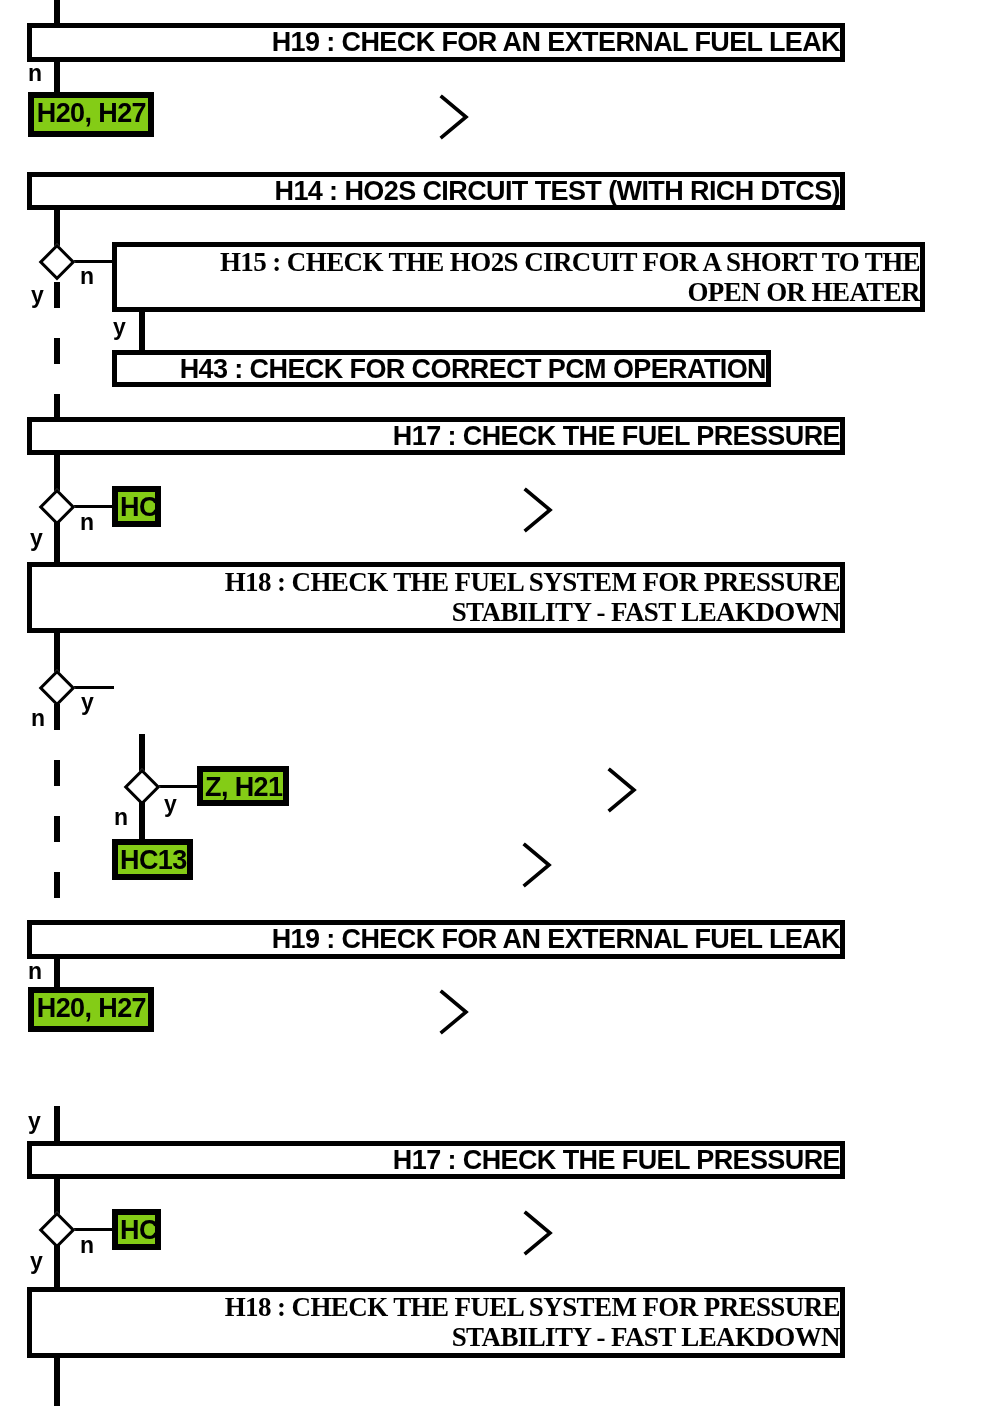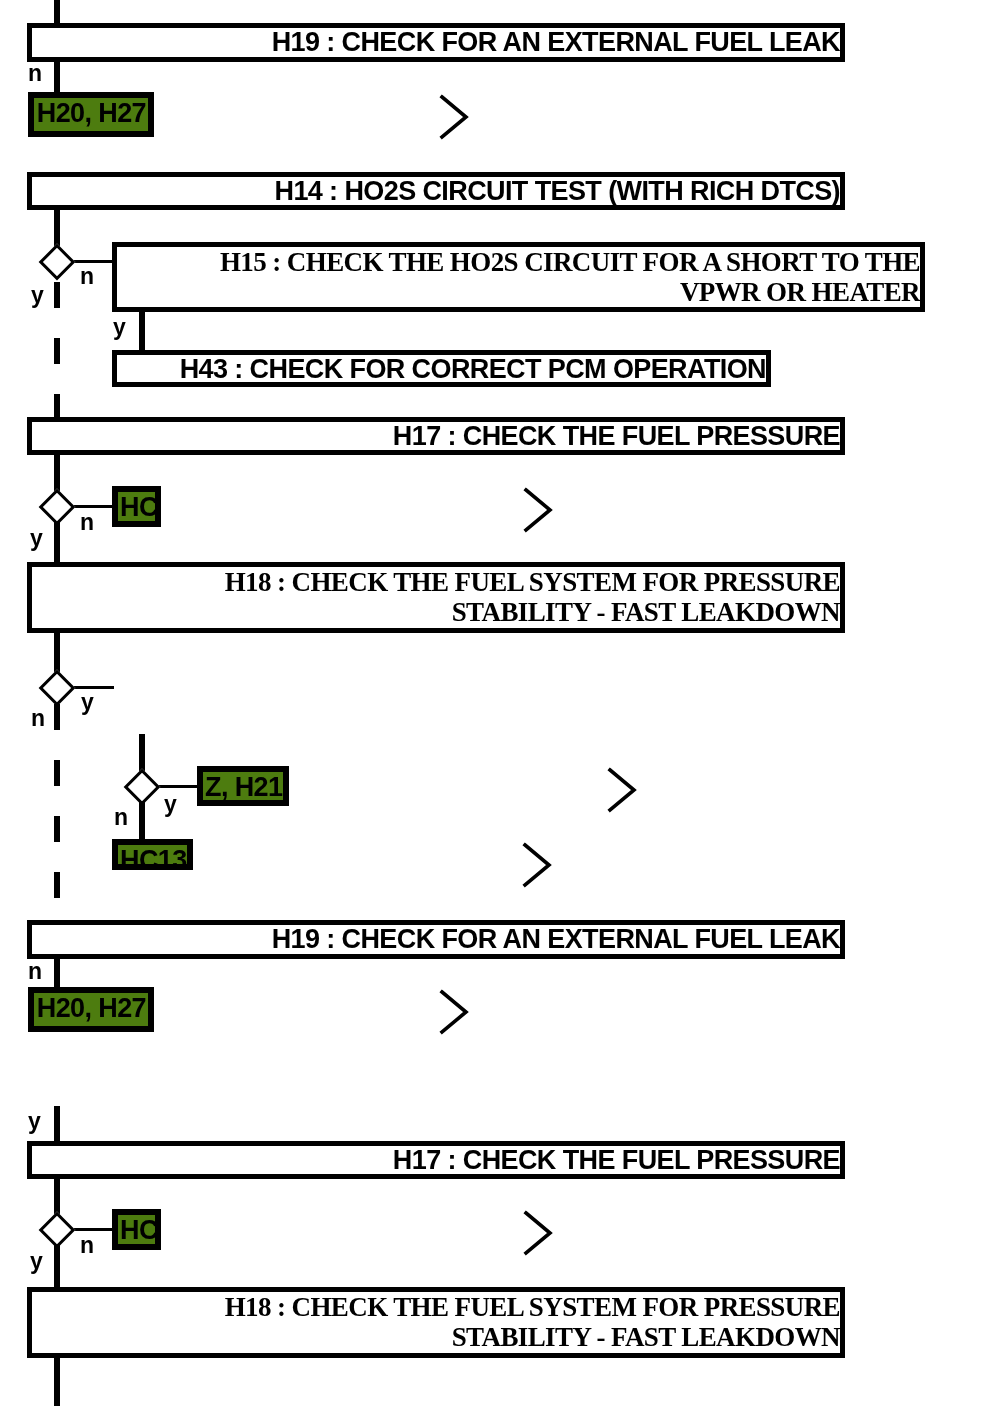--- a/index.html
+++ b/index.html
@@ -25,21 +25,21 @@
     letter-spacing: -0.6px;
     padding: 0 0 0 3px;
     white-space: nowrap;
     overflow: hidden;
   }
   .nodebox.two { line-height: 30px; font-family: Liberation Serif, serif; }
   
   .refbox {
     position: absolute;
     box-sizing: border-box;
-    background: #4d7c0f;
+    background: #84cc16;
     border: 6px solid #000000;
     color: #000000;
     font-weight: bold;
     font-size: 27px;
     line-height: 31px;
     letter-spacing: -0.6px;
     padding: 0 2px;
     white-space: nowrap;
     overflow: hidden;
   }
@@ -87,21 +87,21 @@
   <div class="nodebox" style="left:27px;top:172px;width:818px;height:38px">
     <div>H14 : HO2S CIRCUIT TEST (WITH RICH DTCS)</div>
   </div>
   <div class="vline" style="left:54px;top:208px;height:40px"></div>
   <div class="hline" style="left:74px;top:260px;width:40px"></div>
   <div class="diamond" style="left:44px;top:249px"></div>
   <div class="blabel" style="left:80px;top:265px">n</div>
   <div class="blabel" style="left:31px;top:284px">y</div>
   <div class="nodebox two" style="left:112px;top:242px;width:813px;height:70px">
     <div>H15 : CHECK THE HO2S CIRCUIT FOR A SHORT TO THE</div>
-    <div>VPWR OR HEATER</div>
+    <div>OPEN OR HEATER</div>
   </div>
   <div class="blabel" style="left:113px;top:316px">y</div>
   <div class="vline" style="left:139px;top:310px;height:42px"></div>
   <div class="nodebox" style="left:112px;top:350px;width:659px;height:37px">
     <div>H43 : CHECK FOR CORRECT PCM OPERATION</div>
   </div>
   <div class="vdash" style="left:54px;top:282px;height:136px"></div>
 
   <div class="nodebox" style="left:27px;top:417px;width:818px;height:38px">
     <div>H17 : CHECK THE FUEL PRESSURE</div>
@@ -126,21 +126,21 @@
   <div class="diamond" style="left:44px;top:675px"></div>
   <div class="blabel" style="left:81px;top:691px">y</div>
   <div class="blabel" style="left:31px;top:707px">n</div>
   <div class="vline" style="left:139px;top:734px;height:38px"></div>
   <div class="hline" style="left:158px;top:785px;width:41px"></div>
   <div class="diamond" style="left:129px;top:774px"></div>
   <div class="refbox" style="left:197px;top:766px;width:92px;height:40px">Z, H21</div>
   <div class="blabel" style="left:164px;top:793px">y</div>
   <div class="blabel" style="left:114px;top:806px">n</div>
   <div class="vline" style="left:139px;top:801px;height:41px"></div>
-  <div class="refbox" style="left:112px;top:839px;width:81px;height:31px">HC13</div>
+  <div class="refbox" style="left:112px;top:839px;width:81px;height:41px">HC13</div>
   <svg class="chev" style="left:607px;top:767px" width="30" height="46" viewBox="0 0 30 46">
     <polyline points="3,3 27,23 3,43" fill="none" stroke="#000000" stroke-width="3.6" stroke-linecap="square"></polyline>
   </svg>
   <svg class="chev" style="left:522px;top:842px" width="30" height="46" viewBox="0 0 30 46">
     <polyline points="3,3 27,23 3,43" fill="none" stroke="#000000" stroke-width="3.6" stroke-linecap="square"></polyline>
   </svg>
   <div class="vdash" style="left:54px;top:704px;height:218px"></div>
 
   <div class="nodebox" style="left:27px;top:920px;width:818px;height:39px">
     <div>H19 : CHECK FOR AN EXTERNAL FUEL LEAK</div>

